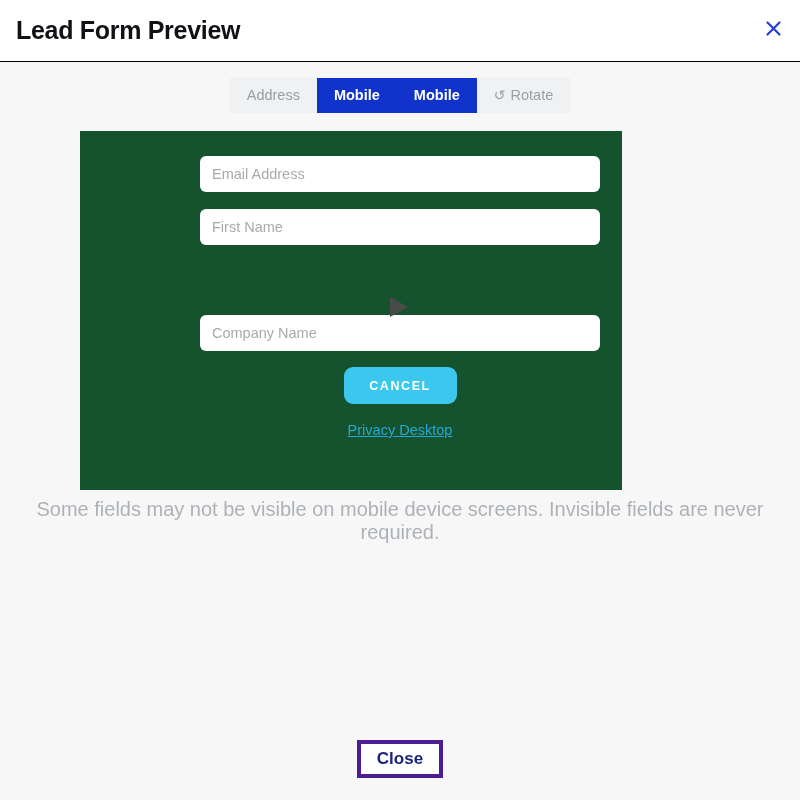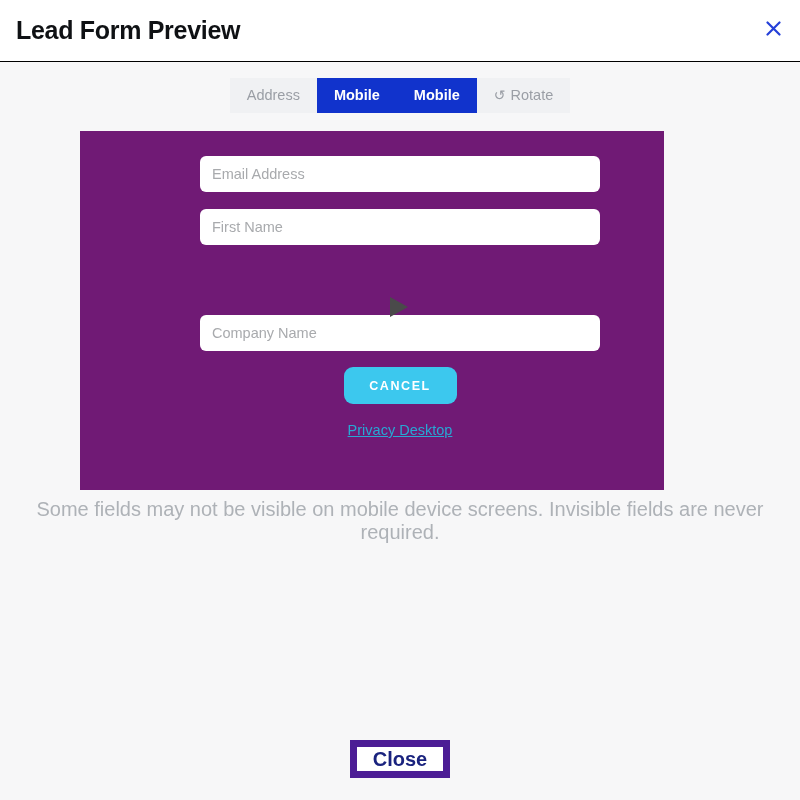--- a/index.html
+++ b/index.html
@@ -91,23 +91,23 @@
     margin-right: 5px;
     font-size: 14px;
     line-height: 1;
   }
 
   
   .preview-stage {
     position: absolute;
     left: 80px;
     top: 131px;
-    width: 584px;
+    width: 542px;
     height: 359px;
-    background: #701a75;
+    background: #14532d;
     overflow: hidden;
   }
 
   .form-field {
     position: absolute;
     left: 120px;
     width: 400px;
     height: 36px;
     background: #ffffff;
     border: none;
@@ -198,23 +198,23 @@
     top: 740px;
     width: 800px;
     display: flex;
     justify-content: center;
   }
   .close-btn {
     min-width: 62px;
     height: 38px;
     padding: 0 16px;
     background: #ffffff;
-    border: 7px solid #4c1d95;
+    border: 4px solid #4c1d95;
     color: #1a237e;
-    font-size: 20px;
+    font-size: 17px;
     font-weight: bold;
     font-family: "Liberation Sans", sans-serif;
     cursor: pointer;
     border-radius: 0;
   }
 </style>
 </head>
 <body>
 
 <div class="modal-header">

